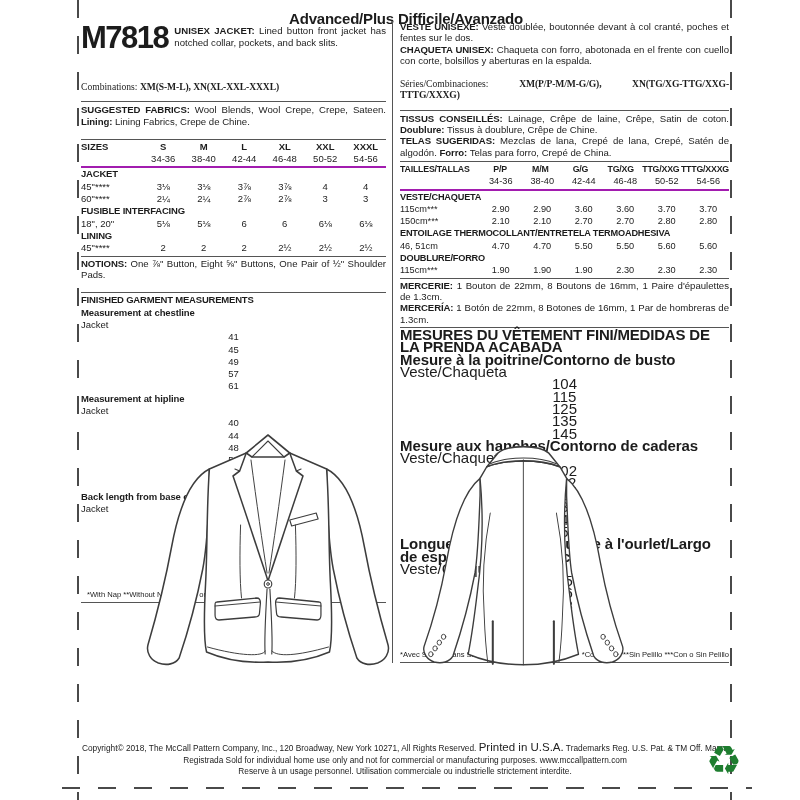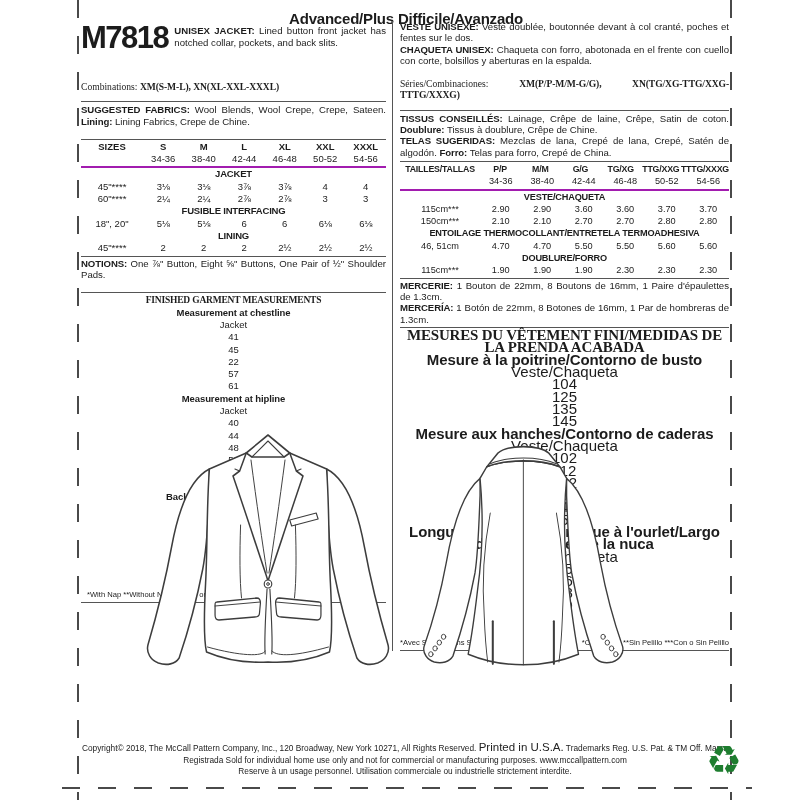--- a/index.html
+++ b/index.html
@@ -29,30 +29,30 @@
   .para b{letter-spacing:-0.1px;}
   .rule-under{border-bottom:1px solid #555;padding-bottom:9px;font-family:Liberation Serif, serif;}
   .mt2{margin-top:2px;} 
 
   
   .sztable{margin-top:12px;border-top:1px solid #555;padding-top:1px;font-size:9.5px;}
   .col-right .sztable{margin-top:3px;font-size:9.2px;}
   .trow{display:grid;grid-template-columns:var(--c1) repeat(6,1fr);line-height:12.3px;}
   .col-left .sztable{--c1:62px;}
   .col-right .sztable{--c1:80px;}
-  .trow .l{text-align:center;} .trow .c{text-align:center;}
+  .trow .l{text-align:left;} .trow .c{text-align:center;}
   .thead span{font-weight:bold;}
   .col-right .thead span{font-size:8.8px;letter-spacing:-0.2px;}
   .tsub{border-bottom:2px solid #a21caf;padding-bottom:1px;}
   .tsec .secttl{grid-column:1/-1;font-weight:bold;letter-spacing:-0.2px;}
   .notions{border-top:1px solid #555;margin-top:1px;padding-top:1px;}
 
   .mtable{margin-top:12px;border-top:1px solid #555;padding-top:1px;font-size:9.5px;}
   .col-right .mtable{font-size:15px;margin-top:2px;}
-  .mtitle{font-weight:bold;line-height:12.5px;letter-spacing:-0.2px;font-family:Liberation Serif, serif;}
+  .mtitle{font-weight:bold;line-height:12.5px;letter-spacing:-0.2px;}
   .mlabel{font-weight:bold;line-height:12.3px;letter-spacing:-0.1px;grid-column:1/-1;}
   .footnote{font-size:7.6px;line-height:10px;padding:1px 0 2px 6px;border-bottom:1px solid #555;}
   .col-right .footnote{display:flex;justify-content:space-between;padding-left:0;}
 
   
   .illus{position:absolute;}
   .illus svg{display:block;}
 
   
   .footer{position:absolute;left:81px;width:648px;top:742px;text-align:center;
@@ -167,21 +167,21 @@
           <div class="trow tsec">
             <span class="l mtitle secttl">FINISHED GARMENT MEASUREMENTS</span>
           </div>
           <div class="trow tsec">
             <span class="l mlabel">Measurement at chestline</span>
           </div>
           <div class="trow tdata">
             <span class="l">Jacket</span>
             <span class="c">41</span>
             <span class="c">45</span>
-            <span class="c">22</span>
+            <span class="c">49</span>
             <span class="c">57</span>
             <span class="c">61</span>
           </div>
           <div class="trow tsec">
             <span class="l mlabel">Measurement at hipline</span>
           </div>
           <div class="trow tdata">
             <span class="l">Jacket</span>
             <span class="c">40</span>
             <span class="c">44</span>
@@ -311,20 +311,21 @@
       <div class="mtable">
           <div class="trow tsec">
             <span class="l mtitle secttl">MESURES DU VÊTEMENT FINI/MEDIDAS DE LA PRENDA ACABADA</span>
           </div>
           <div class="trow tsec">
             <span class="l mlabel">Mesure à la poitrine/Contorno de busto</span>
           </div>
           <div class="trow tdata">
             <span class="l">Veste/Chaqueta</span>
             <span class="c">104</span>
+            <span class="c">115</span>
             <span class="c">125</span>
             <span class="c">135</span>
             <span class="c">145</span>
           </div>
           <div class="trow tsec">
             <span class="l mlabel">Mesure aux hanches/Contorno de caderas</span>
           </div>
           <div class="trow tdata">
             <span class="l">Veste/Chaqueta</span>
             <span class="c">102</span>

